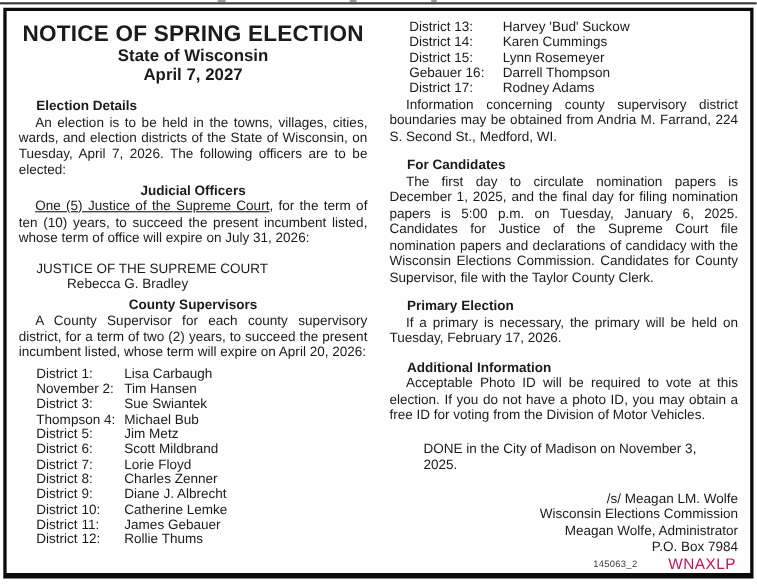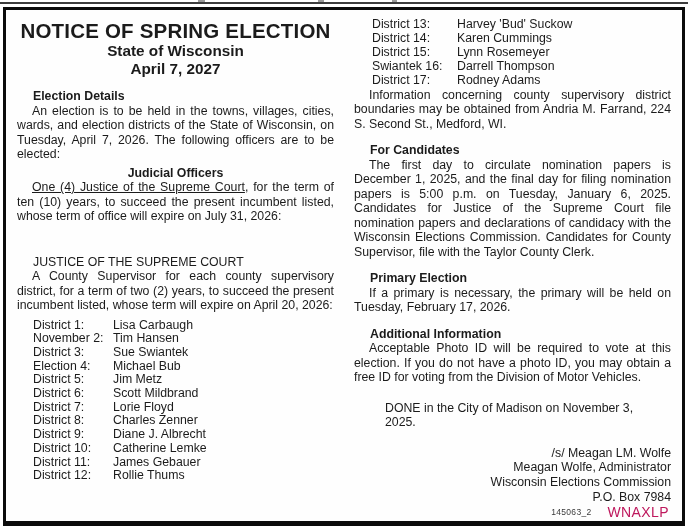--- a/index.html
+++ b/index.html
@@ -57,33 +57,33 @@
     font-weight: bold;
     text-align: center;
     margin-top: 4px;
   }
   p.body {
     margin: 0;
     text-align: justify;
     text-indent: 15px;
   }
   .u { text-decoration: underline; text-underline-offset: 1px; }
-  .office-line { margin-top: 31px; padding-left: 16px; }
+  .office-line { margin-top: 13px; padding-left: 16px; }
   .incumbent-line { padding-left: 44px; }
   .dlist { margin-top: 6px; padding-left: 16px; line-height: 13.7px; }
   .dlist-right { margin-top: 1px; padding-left: 18px; line-height: 13.9px; }
   .drow { display: flex; }
   .dlabel { width: 80px; flex: none; }
   .dlist-right .dlabel { width: 85px; }
   .sig-line { text-align: right; white-space: pre-wrap; line-height: 14.8px; }
   .done-line { margin: 16px; padding-left: 15px; }
   .footer-row {
     margin-top: auto;
     display: flex; justify-content: flex-end; align-items: flex-end;
-    gap: 16px;
+    gap: 28px;
     padding: 0 2px 3px 0;
   }
   .ad-id { font-size: 8.5px; color: #3a3a3a; letter-spacing: 0.3px; }
   .wnaxlp { font-size: 14px; color: #be185d; letter-spacing: 0.4px; }
   .mt { margin-top: 12px; }
 </style>
 </head>
 <body>
 
 <div class="artifact a1"></div>
@@ -95,41 +95,43 @@
 
   <div class="col">
     <div class="title">NOTICE OF SPRING ELECTION</div>
     <div class="subtitle">State of Wisconsin</div>
     <div class="subtitle">April 7, 2027</div>
 
     <div class="sec-head">Election Details</div>
     <p class="body">An election is to be held in the towns, villages, cities, wards, and election districts of the State of Wisconsin, on Tuesday, April 7, 2026. The following officers are to be elected:</p>
 
     <div class="sec-head-center">Judicial Officers</div>
-    <p class="body"><span class="u">One (4) Justice of the Supreme Court</span><span>, for the term of ten (10) years, to succeed the present incumbent listed, whose term of office will expire on July 31, 2026:</span></p>
+    <p class="body"><span class="u">One (5) Justice of the Supreme Court</span><span>, for the term of ten (10) years, to succeed the present incumbent listed, whose term of office will expire on July 31, 2026:</span></p>
 
     <div class="office-line">JUSTICE OF THE SUPREME COURT</div>
-
+    <div class="incumbent-line">Rebecca G. Bradley</div>
+
+    <div class="sec-head-center">County Supervisors</div>
     <p class="body">A County Supervisor for each county supervisory district, for a term of two (2) years, to succeed the present incumbent listed, whose term will expire on April 20, 2026:</p>
 
     <div class="dlist">
       <div class="drow">
           <span class="dlabel">District 1:</span>
           <span>Lisa Carbaugh</span>
         </div>
       <div class="drow">
           <span class="dlabel">November 2:</span>
           <span>Tim Hansen</span>
         </div>
       <div class="drow">
           <span class="dlabel">District 3:</span>
           <span>Sue Swiantek</span>
         </div>
       <div class="drow">
-          <span class="dlabel">Election 4:</span>
+          <span class="dlabel">Thompson 4:</span>
           <span>Michael Bub</span>
         </div>
       <div class="drow">
           <span class="dlabel">District 5:</span>
           <span>Jim Metz</span>
         </div>
       <div class="drow">
           <span class="dlabel">District 6:</span>
           <span>Scott Mildbrand</span>
         </div>
@@ -168,21 +170,21 @@
         </div>
       <div class="drow">
           <span class="dlabel">District 14:</span>
           <span>Karen Cummings</span>
         </div>
       <div class="drow">
           <span class="dlabel">District 15:</span>
           <span>Lynn Rosemeyer</span>
         </div>
       <div class="drow">
-          <span class="dlabel">Swiantek 16:</span>
+          <span class="dlabel">Gebauer 16:</span>
           <span>Darrell Thompson</span>
         </div>
       <div class="drow">
           <span class="dlabel">District 17:</span>
           <span>Rodney Adams</span>
         </div>
     </div>
 
     <p class="body mt">Information concerning county supervisory district boundaries may be obtained from Andria M. Farrand, 224 S. Second St., Medford, WI.</p>
 
@@ -191,22 +193,22 @@
 
     <div class="sec-head">Primary Election</div>
     <p class="body">If a primary is necessary, the primary will be held on Tuesday, February 17, 2026.</p>
 
     <div class="sec-head">Additional Information</div>
     <p class="body">Acceptable Photo ID will be required to vote at this election. If you do not have a photo ID, you may obtain a free ID for voting from the Division of Motor Vehicles.</p>
     <div class="done-line">DONE in the City of Madison on November 3, 2025.</div>
 
     <div>
       <div class="sig-line">/s/ Meagan LM. Wolfe</div>
+      <div class="sig-line">Wisconsin Elections Commission</div>
       <div class="sig-line">Meagan Wolfe, Administrator</div>
-      <div class="sig-line">Wisconsin Elections Commission</div>
       <div class="sig-line">P.O. Box 7984</div>
     </div>
 
     <div class="footer-row">
       <span class="ad-id">145063_2</span>
       <span class="wnaxlp">WNAXLP</span>
     </div>
   </div>
 
 </div>

